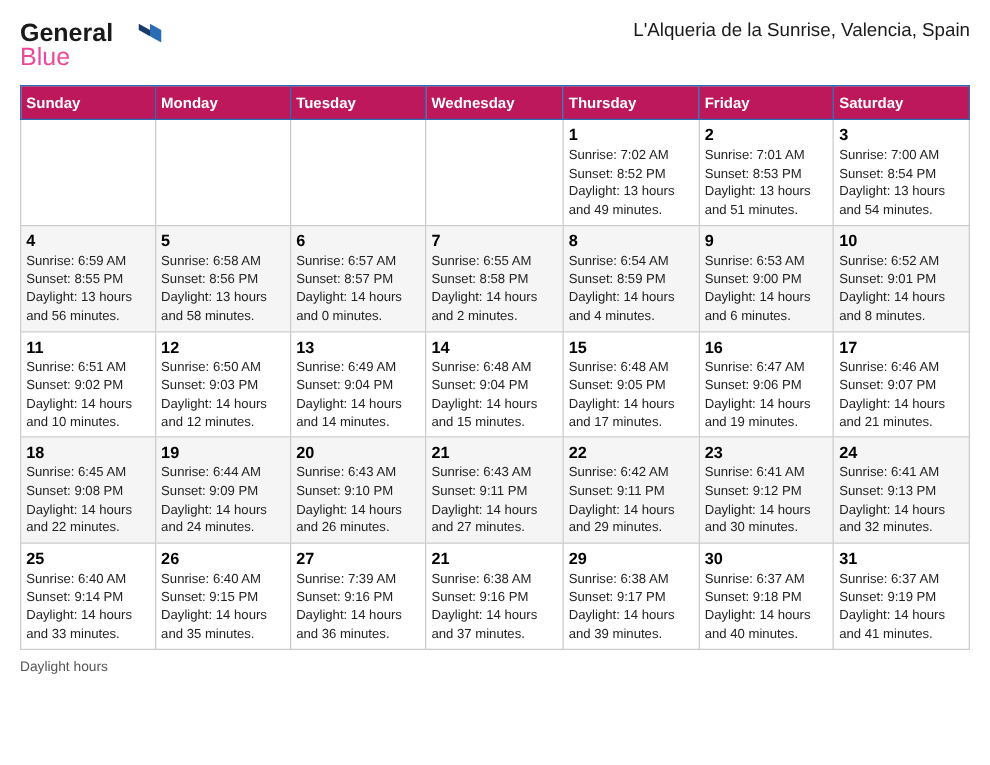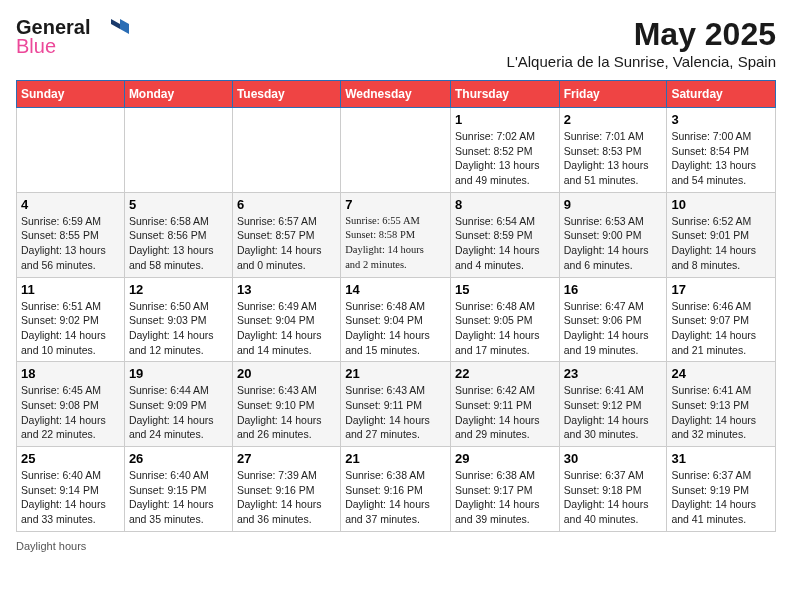--- a/index.html
+++ b/index.html
@@ -32,21 +32,21 @@
     .location-title {
       font-size: 15px;
       color: #1a1a1a;
     }
     table {
       width: 100%;
       border-collapse: collapse;
       font-size: 11px;
     }
     thead tr {
-      background-color: #ef4444;
+      background-color: #be185d;
       color: #fff;
     }
     thead th {
       padding: 6px 4px;
       text-align: left;
       font-size: 12px;
       font-weight: bold;
       border: 1px solid #2a6db5;
     }
     tbody td {
@@ -91,21 +91,20 @@
     <div style="display:flex;align-items:center;gap:19px;">
       <span style="font-size:20px;font-weight:bold;color:#1a1a1a;">General</span>
       <svg width="22" height="22" viewBox="0 0 22 22">
         <polygon points="11,2 20,7 20,17 11,12" fill="#2a6db5"></polygon>
         <polygon points="2,2 11,7 11,12 2,7" fill="#1a3a6b"></polygon>
       </svg>
     </div>
     <span style="font-size:20px;font-weight:normal;color:#ec4899;margin-top:-4px;">Blue</span>
   </div>
   <div class="title-section">
-    <div class="month-title">May 2025</div>
     <div class="location-title">L'Alqueria de la Sunrise, Valencia, Spain</div>
   </div>
 </div>
 
 <table>
   <thead>
     <tr>
     <th>Sunday</th>
         <th>Monday</th>
         <th>Tuesday</th>
@@ -160,21 +159,21 @@
         </td>
         <td>
           <span class="day-num">6</span>
           <div class="day-info" style="white-space: pre-line;">Sunrise: 6:57 AM
 Sunset: 8:57 PM
 Daylight: 14 hours
 and 0 minutes.</div>
         </td>
         <td>
           <span class="day-num">7</span>
-          <div class="day-info" style="white-space: pre-line; font-family: Liberation Serif, serif;">Sunrise: 6:55 AM
+          <div class="day-info" style="white-space: pre-line;">Sunrise: 6:55 AM
 Sunset: 8:58 PM
 Daylight: 14 hours
 and 2 minutes.</div>
         </td>
         <td>
           <span class="day-num">8</span>
           <div class="day-info" style="white-space: pre-line;">Sunrise: 6:54 AM
 Sunset: 8:59 PM
 Daylight: 14 hours
 and 4 minutes.</div>

